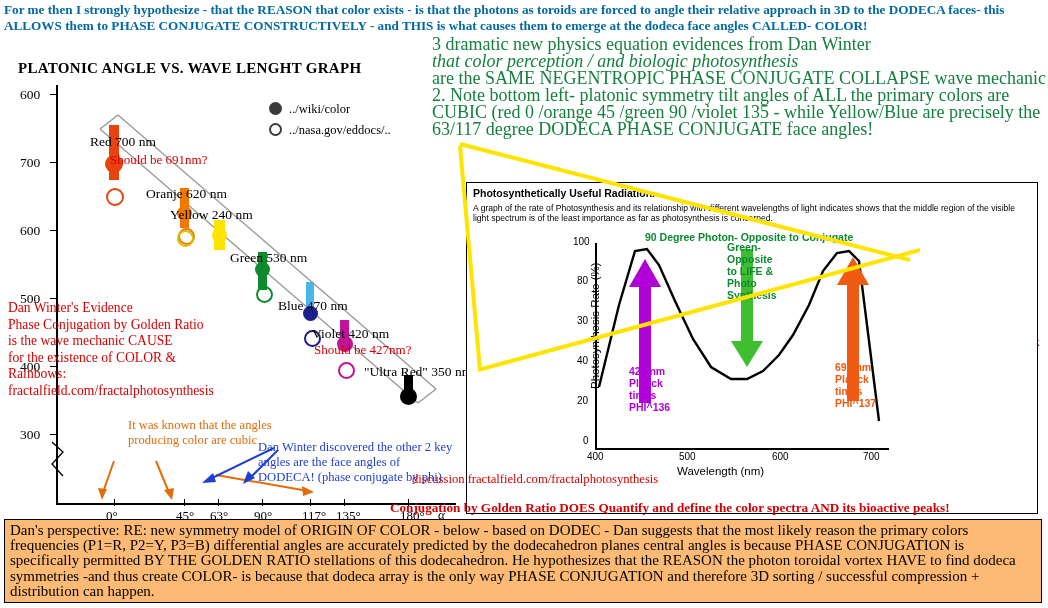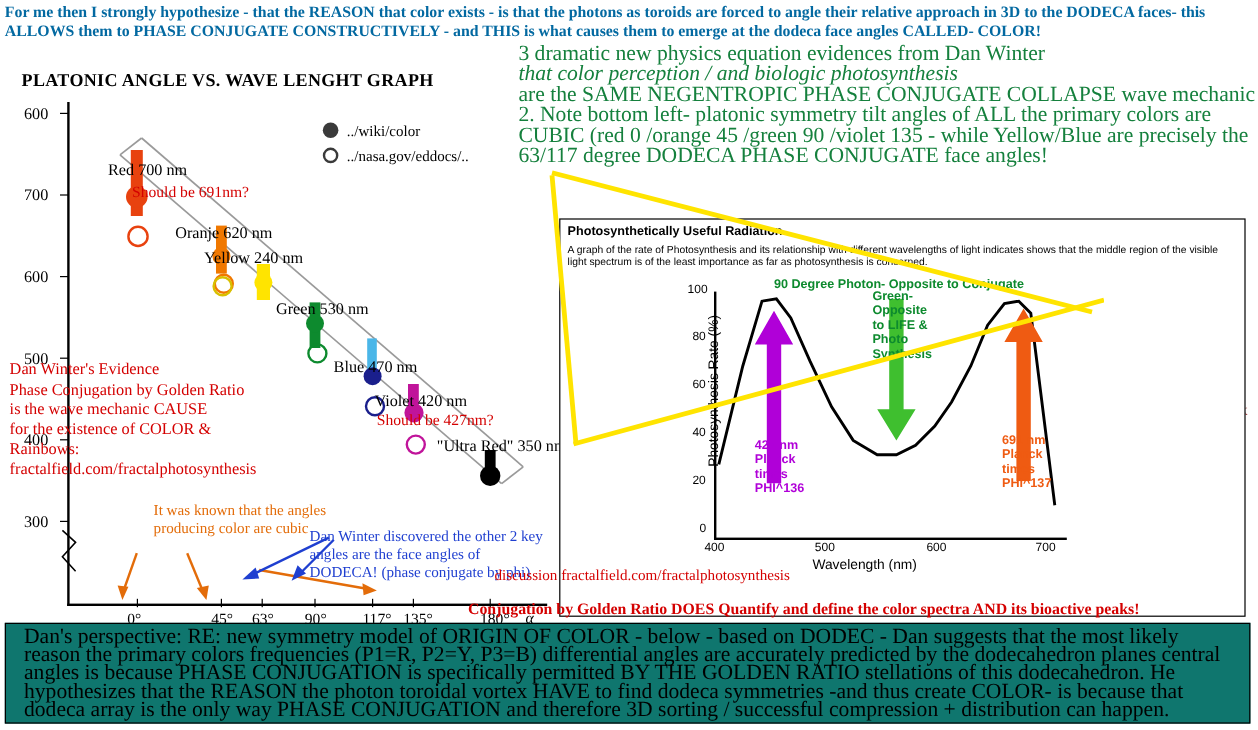--- a/index.html
+++ b/index.html
@@ -114,22 +114,22 @@
   #bottom-red{
     left:390px;top:500px;width:655px;color:#d40000;
     font-size:13.2px;font-weight:bold;
   }
   #discussion{
     left:412px;top:472px;width:280px;color:#d40000;font-size:12.6px;line-height:14.5px;
   }
   
   #bottom-box{
     left:4px;top:519px;width:1038px;height:84px;
-    border:1px solid #000;background:#0f766e;
-    font-size:18px;line-height:15.2px;padding:3px 15px;
+    border:1px solid #000;background:#fdba74;
+    font-size:15px;line-height:15.2px;padding:3px 5px;
     box-sizing:border-box;
   }
 </style>
 </head>
 <body>
 
 <div class="abs" id="top-paragraph">For me then I strongly hypothesize - that the REASON that color exists - is that the photons as toroids are forced to angle their relative approach in 3D to the DODECA faces- this ALLOWS them to PHASE CONJUGATE CONSTRUCTIVELY - and THIS is what causes them to emerge at the dodeca face angles CALLED- COLOR!</div>
 
 <div class="abs" id="graph-title">PLATONIC ANGLE VS. WAVE LENGHT GRAPH</div>
 
@@ -281,21 +281,21 @@
 <div class="abs" id="inset">
   <div id="inset-title">Photosynthetically Useful Radiation.</div>
   <div id="inset-sub">A graph of the rate of Photosynthesis and its relationship with different wavelengths of light indicates shows that the middle region of the visible light spectrum is of the least importance as far as photosynthesis is concerned.</div>
 
   <div class="ann" style="left:178px;top:48px;color:#0d8a2e;">90 Degree Photon- Opposite to Conjugate</div>
 
   <div id="inset-chart">
 
     <div class="in-ytick" style="left:-24px;top:-7px;">100</div>
     <div class="in-ytick" style="left:-20px;top:32px;">80</div>
-    <div class="in-ytick" style="left:-20px;top:72px;">60</div>
+    <div class="in-ytick" style="left:-20px;top:72px;">30</div>
     <div class="in-ytick" style="left:-20px;top:112px;">40</div>
     <div class="in-ytick" style="left:-20px;top:152px;">20</div>
     <div class="in-ytick" style="left:-14px;top:192px;">0</div>
 
     <div class="in-xtick" style="left:-10px;top:208px;">400</div>
     <div class="in-xtick" style="left:82px;top:208px;">500</div>
     <div class="in-xtick" style="left:175px;top:208px;">600</div>
     <div class="in-xtick" style="left:266px;top:208px;">700</div>
 
     <svg width="292" height="205" style="position:absolute;left:0;top:0;">

